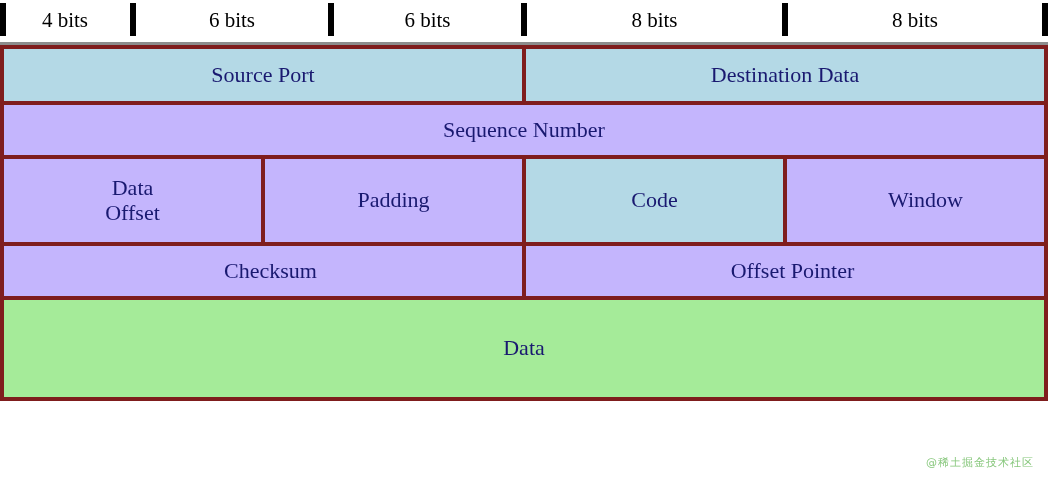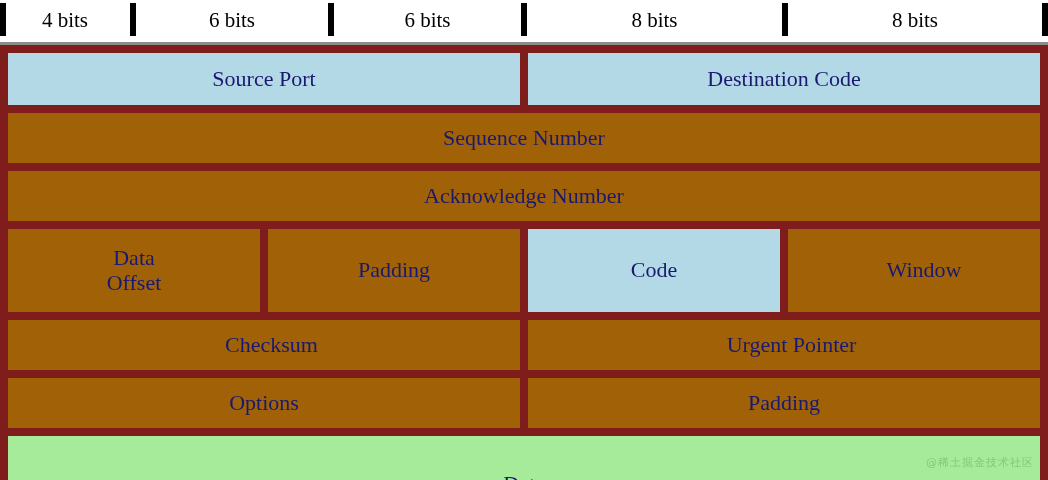--- a/index.html
+++ b/index.html
@@ -58,31 +58,31 @@
   
   .tbl {
     position: absolute;
     left: 0;
     top: 45px;
     width: 1048px;
     border-collapse: collapse;
     table-layout: fixed;
   }
   .tbl td {
-    border: 8px solid #7f1d1d;
+    border: 4px solid #7f1d1d;
     text-align: center;
     vertical-align: middle;
     font-size: 22px;
     color: #191970;
     padding: 0;
     white-space: pre-line;
     line-height: 1.12;
   }
   .c-blue  { background: #b4d9e6; }
-  .c-cream { background: #a16207; }
+  .c-cream { background: #c4b5fd; }
   .c-green { background: #a5eb99; }
 
   .r-port   td { height: 52px; }
   .r-seq    td { height: 50px; }
   .r-ack    td { height: 50px; }
   .r-offset td { height: 83px; }
   .r-check  td { height: 50px; padding-left: 15px; }
   .r-opts   td { height: 50px; }
   .r-data   td { height: 97px; }
 
@@ -119,42 +119,35 @@
     <div class="scale-label" style="left:527px;width:255px;">8 bits</div>
     <div class="scale-label" style="left:788px;width:254px;">8 bits</div>
 
     <div class="scale-rule"></div>
   </div>
 
   <table class="tbl">
     <tbody>
         <tr class="r-port">
       <td class="c-blue" colspan="2">Source Port</td>
-      <td class="c-blue" colspan="2">Destination Code</td>
+      <td class="c-blue" colspan="2">Destination Data</td>
     </tr>
     <tr class="r-seq">
       <td class="c-cream" colspan="4">Sequence Number</td>
-    </tr>
-    <tr class="r-ack">
-      <td class="c-cream" colspan="4">Acknowledge Number</td>
     </tr>
     <tr class="r-offset">
       <td class="c-cream" style="width:135px;">Data
 Offset</td>
       <td class="c-cream" style="width:196px;">Padding</td>
       <td class="c-blue" style="width:193px;">Code</td>
       <td class="c-cream" style="width:524px;padding-left:20px;">Window</td>
     </tr>
     <tr class="r-check">
       <td class="c-cream" colspan="2">Checksum</td>
-      <td class="c-cream" colspan="2">Urgent Pointer</td>
-    </tr>
-    <tr class="r-opts">
-      <td class="c-cream" colspan="2">Options</td>
-      <td class="c-cream" colspan="2">Padding</td>
+      <td class="c-cream" colspan="2">Offset Pointer</td>
     </tr>
     <tr class="r-data">
       <td class="c-green" colspan="4">Data</td>
     </tr>
   </tbody>
     </table>
 
   <div class="watermark">@稀土掘金技术社区</div>
 
 </div>

